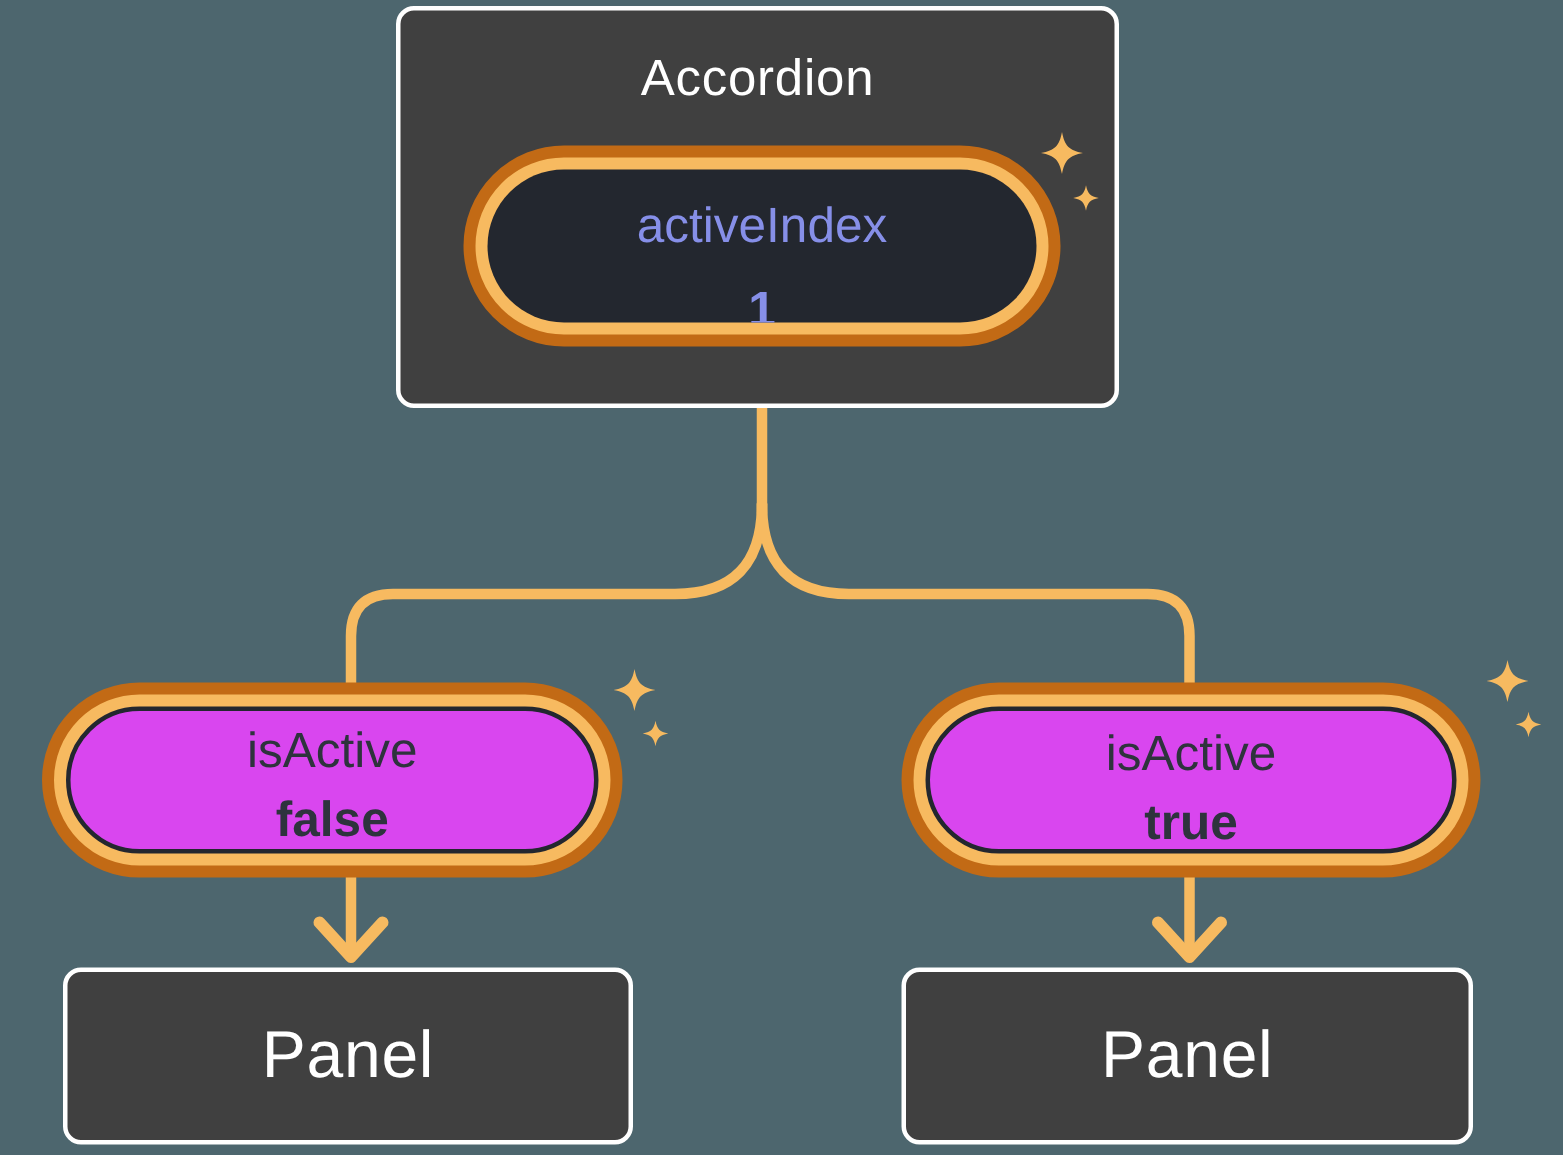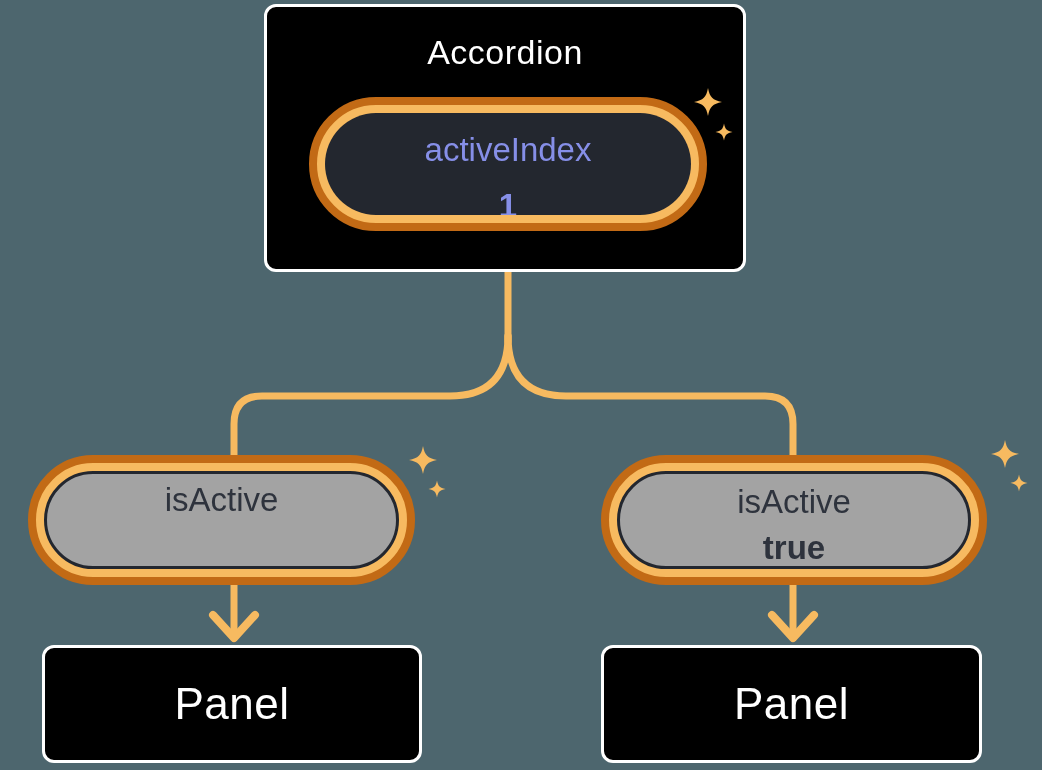--- a/index.html
+++ b/index.html
@@ -9,21 +9,21 @@
     background:#4D666E;
     overflow:hidden;
     font-family:"Liberation Sans", sans-serif;
   }
   svg.layer{position:absolute;left:0;top:0;pointer-events:none;}
   .connector-layer{z-index:0;}
   .sparkle-layer{z-index:5;}
 
   .node{
     position:absolute;
-    background:#000000;
+    background:#404040;
     border:3px solid #FFFFFF;
     border-radius:12px;
     box-sizing:border-box;
     z-index:1;
   }
   .accordion-box{left:264px;top:4px;width:482px;height:268px;}
   .node-title{
     margin-top:26px;
     text-align:center;
     color:#FFFFFF;
@@ -49,21 +49,21 @@
   }
   .pill-core{
     height:100%;width:100%;
     border-radius:999px;
     display:flex;align-items:stretch;
     box-sizing:border-box;
     overflow:hidden;
     flex-direction:column;
   }
   .core-dark{background:#23272F;}
-  .core-purple{background:#a3a3a3;border:3px solid #23272F;}
+  .core-purple{background:#d946ef;border:3px solid #23272F;}
   .seg{
     display:flex;align-items:center;justify-content:center;
     font-size:33px;
   }
   .seg-value{font-weight:700;}
   .purple-text{color:#868FE8;}
   .dark-text{color:#2E333D;}
   .divider{flex:0 0 auto;}
   .divider-orange{width:2px;background:#F7BA60;}
   .divider-dark{width:3px;background:#2E333D;}
@@ -107,20 +107,21 @@
         <span class="divider divider-orange"></span>
         <span class="seg seg-value purple-text">1</span>
       </div>
     </div>
   </div>
 
   <div class="pill pill-left">
     <div class="pill-core core-purple">
       <span class="seg seg-label dark-text">isActive</span>
       <span class="divider divider-dark"></span>
+      <span class="seg seg-value dark-text">false</span>
     </div>
   </div>
 
   <div class="pill pill-right">
     <div class="pill-core core-purple">
       <span class="seg seg-label dark-text">isActive</span>
       <span class="divider divider-dark"></span>
       <span class="seg seg-value dark-text">true</span>
     </div>
   </div>

